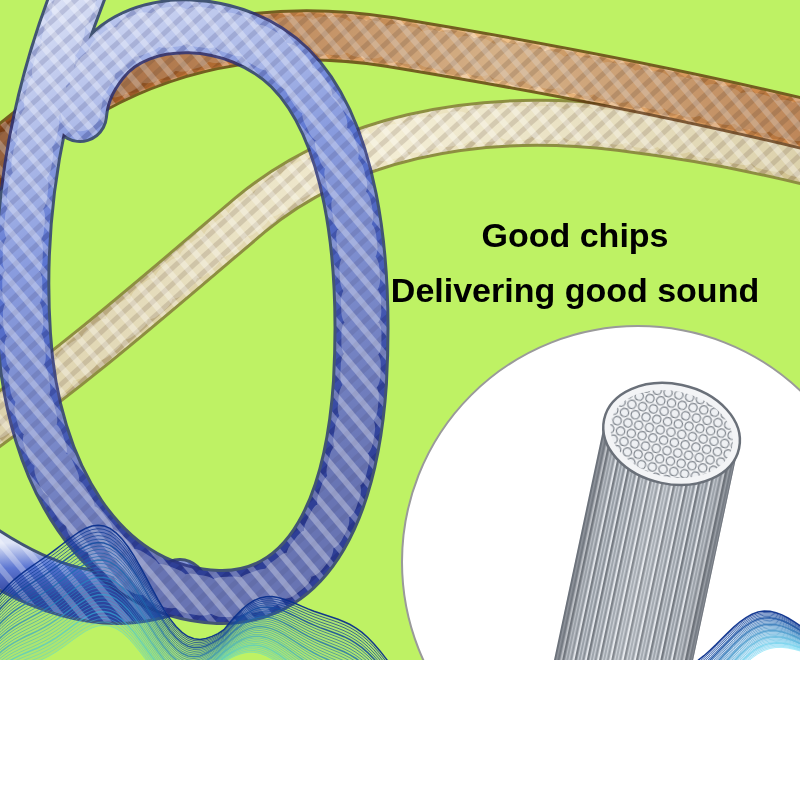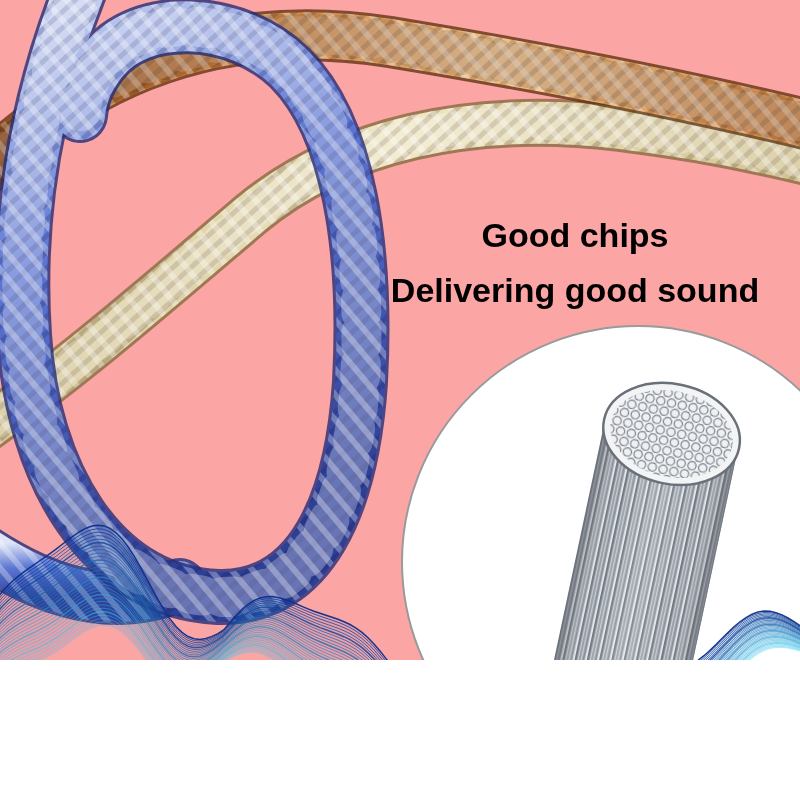--- a/index.html
+++ b/index.html
@@ -1,19 +1,19 @@
 <!DOCTYPE html>
 <html><head>
 <meta charset="utf-8">
 <style>
   html,body{margin:0;padding:0;background:#fff;}
   .stage{
     position:relative;
     width:800px;height:660px;
-    background:#fca5a5;
+    background:#bef264;
     overflow:hidden;
     font-family:"Liberation Sans", sans-serif;
   }
   .stage svg{display:block;}
   text.headline{
     font-family:"Liberation Sans", sans-serif;
     font-weight:700;
     fill:#000;
   }
 </style>

